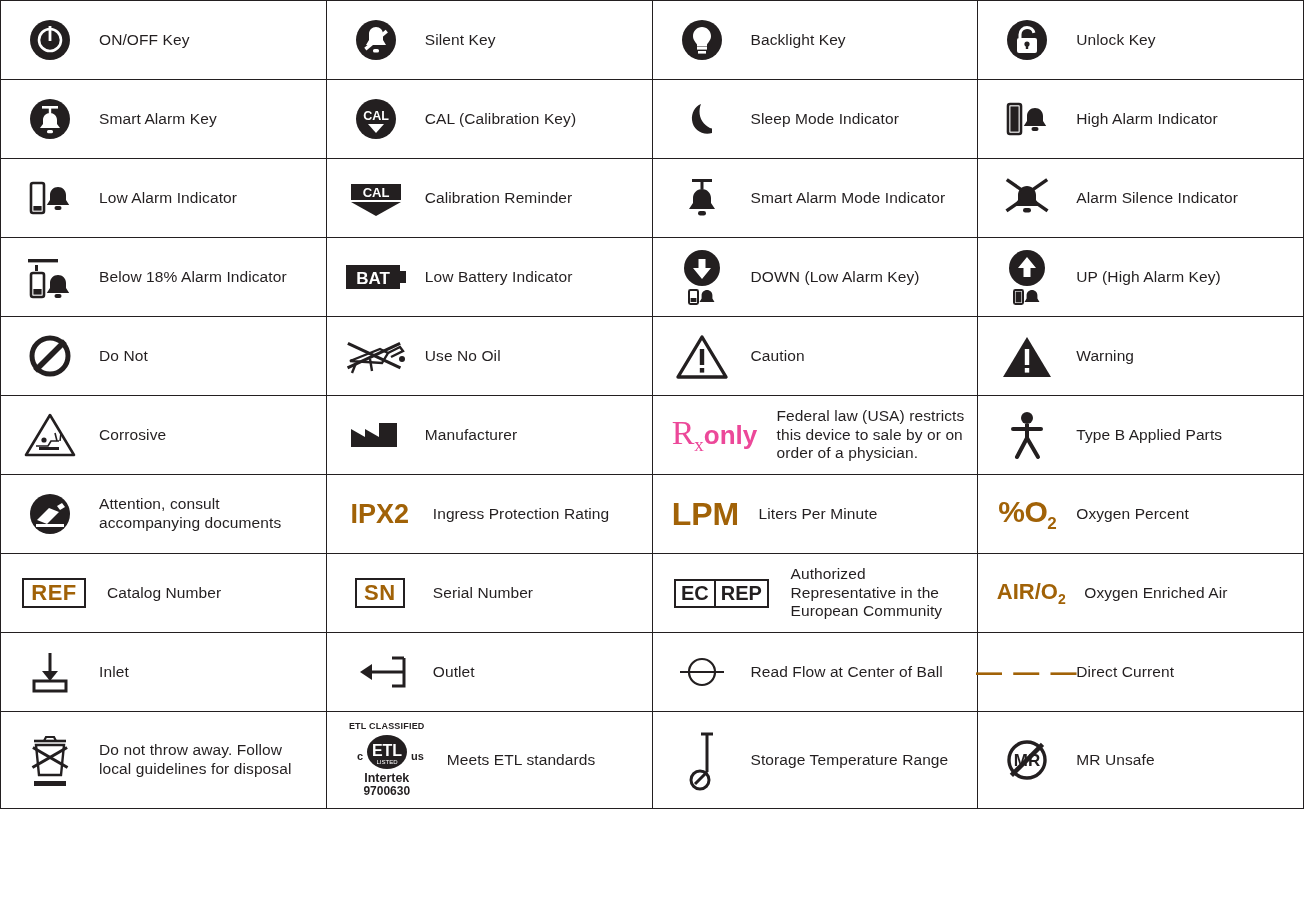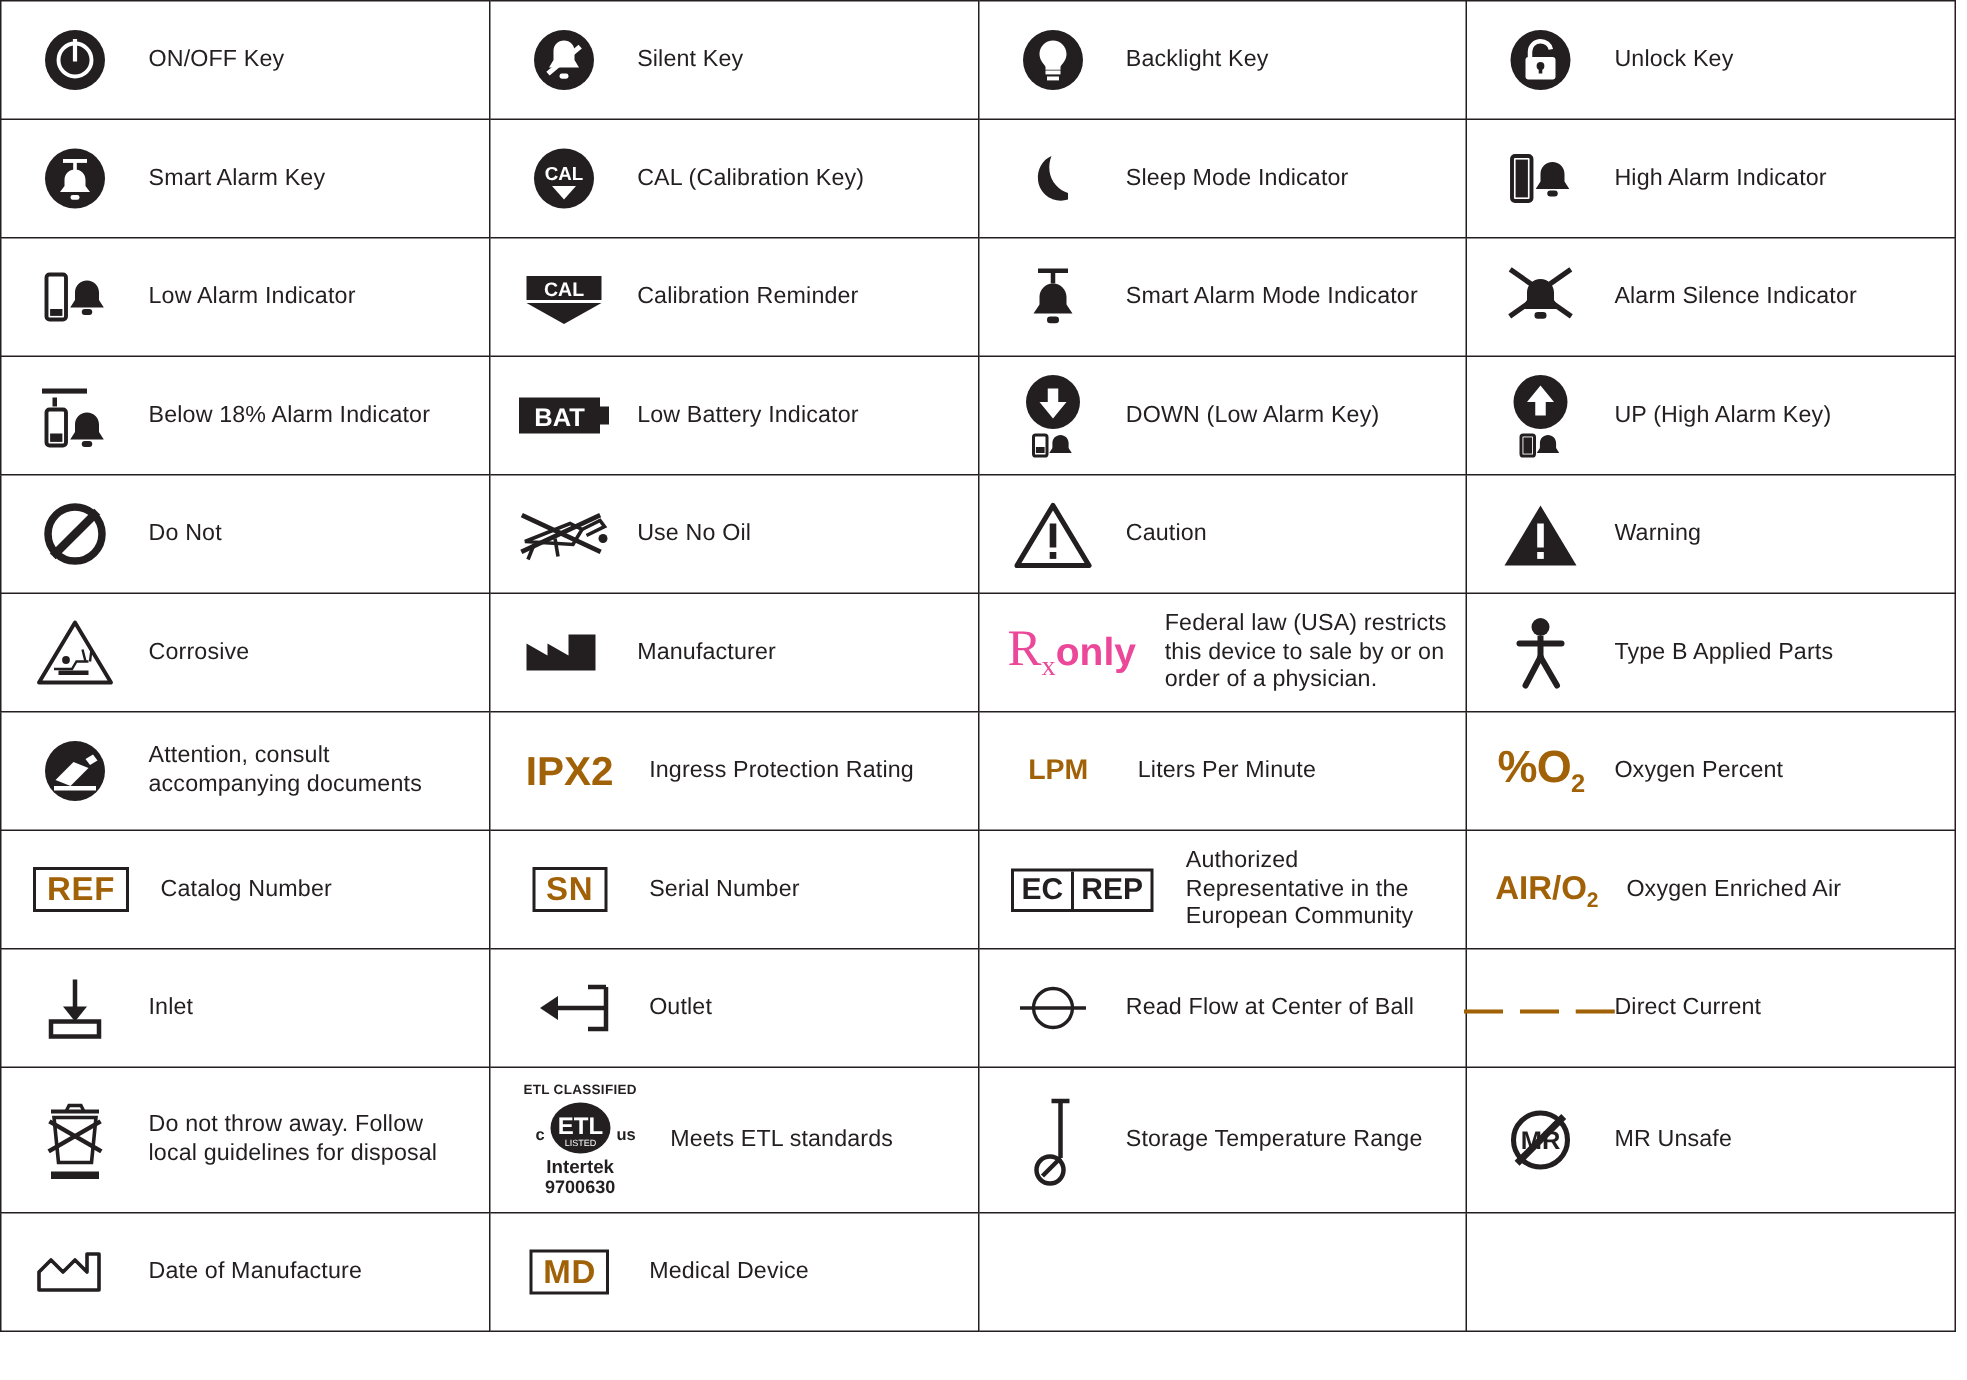--- a/index.html
+++ b/index.html
@@ -460,21 +460,21 @@
         <div class="cell-inner">
           <div class="sym" style="flex:0 0 86px;width:86px;">
             <span class="txtsym" style="font-size:27px;">IPX2</span>
           </div>
           <div class="label">Ingress Protection Rating</div>
         </div>
       </td>
       <td>
         <div class="cell-inner">
           <div class="sym" style="flex:0 0 86px;width:86px;">
-            <span class="txtsym" style="font-size:19px;">LPM</span>
+            <span class="txtsym" style="font-size:32px;">LPM</span>
           </div>
           <div class="label">Liters Per Minute</div>
         </div>
       </td>
       <td>
         <div class="cell-inner">
           <div class="sym">
             <span class="txtsym pct"><span>%O</span><sub>2</sub></span>
           </div>
           <div class="label">Oxygen Percent</div>
@@ -622,44 +622,14 @@
               <circle cx="28" cy="28" r="18" fill="none" stroke="#231f20" stroke-width="3.4"></circle>
               <text x="28" y="34" text-anchor="middle" font-family="Liberation Sans, sans-serif" font-size="17" font-weight="bold" class="blk">MR</text>
               <rect x="25.6" y="6" width="4.6" height="44" class="blk" transform="rotate(45 28 28)"></rect>
             </svg>
           </div>
           <div class="label">MR Unsafe</div>
         </div>
       </td>
     </tr>
 
-    <tr>
-      <td>
-        <div class="cell-inner">
-          <div class="sym">
-            <svg width="60" height="40" viewBox="0 0 60 40">
-              <path d="M6 32 V20 l8 -8 8 8 8 -8 8 8 V8 h8 v24 z" fill="none" stroke="#231f20" stroke-width="2.4" stroke-linejoin="round"></path>
-            </svg>
-          </div>
-          <div class="label">Date of Manufacture</div>
-        </div>
-      </td>
-      <td>
-        <div class="cell-inner">
-          <div class="sym" style="flex:0 0 86px;width:86px;">
-            <span class="txtsym boxsym">MD</span>
-          </div>
-          <div class="label">Medical Device</div>
-        </div>
-      </td>
-      <td class="empty-cell">
-        <div class="cell-inner">
-          <div class="label"></div>
-        </div>
-      </td>
-      <td class="empty-cell">
-        <div class="cell-inner">
-          <div class="label"></div>
-        </div>
-      </td>
-    </tr>
   </tbody>
 </table>
 
 </body></html>

